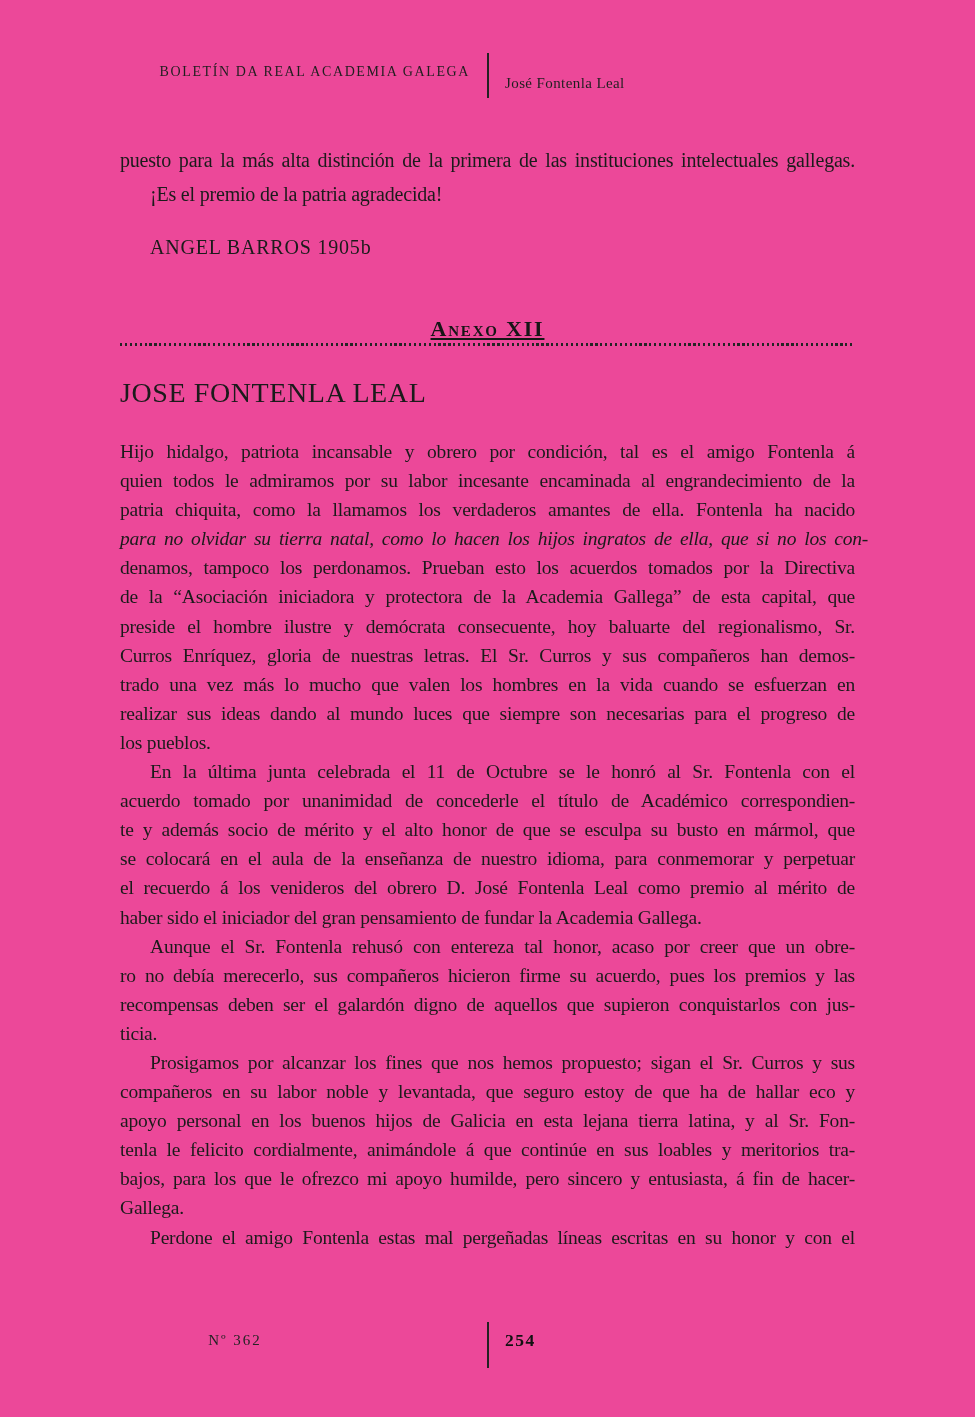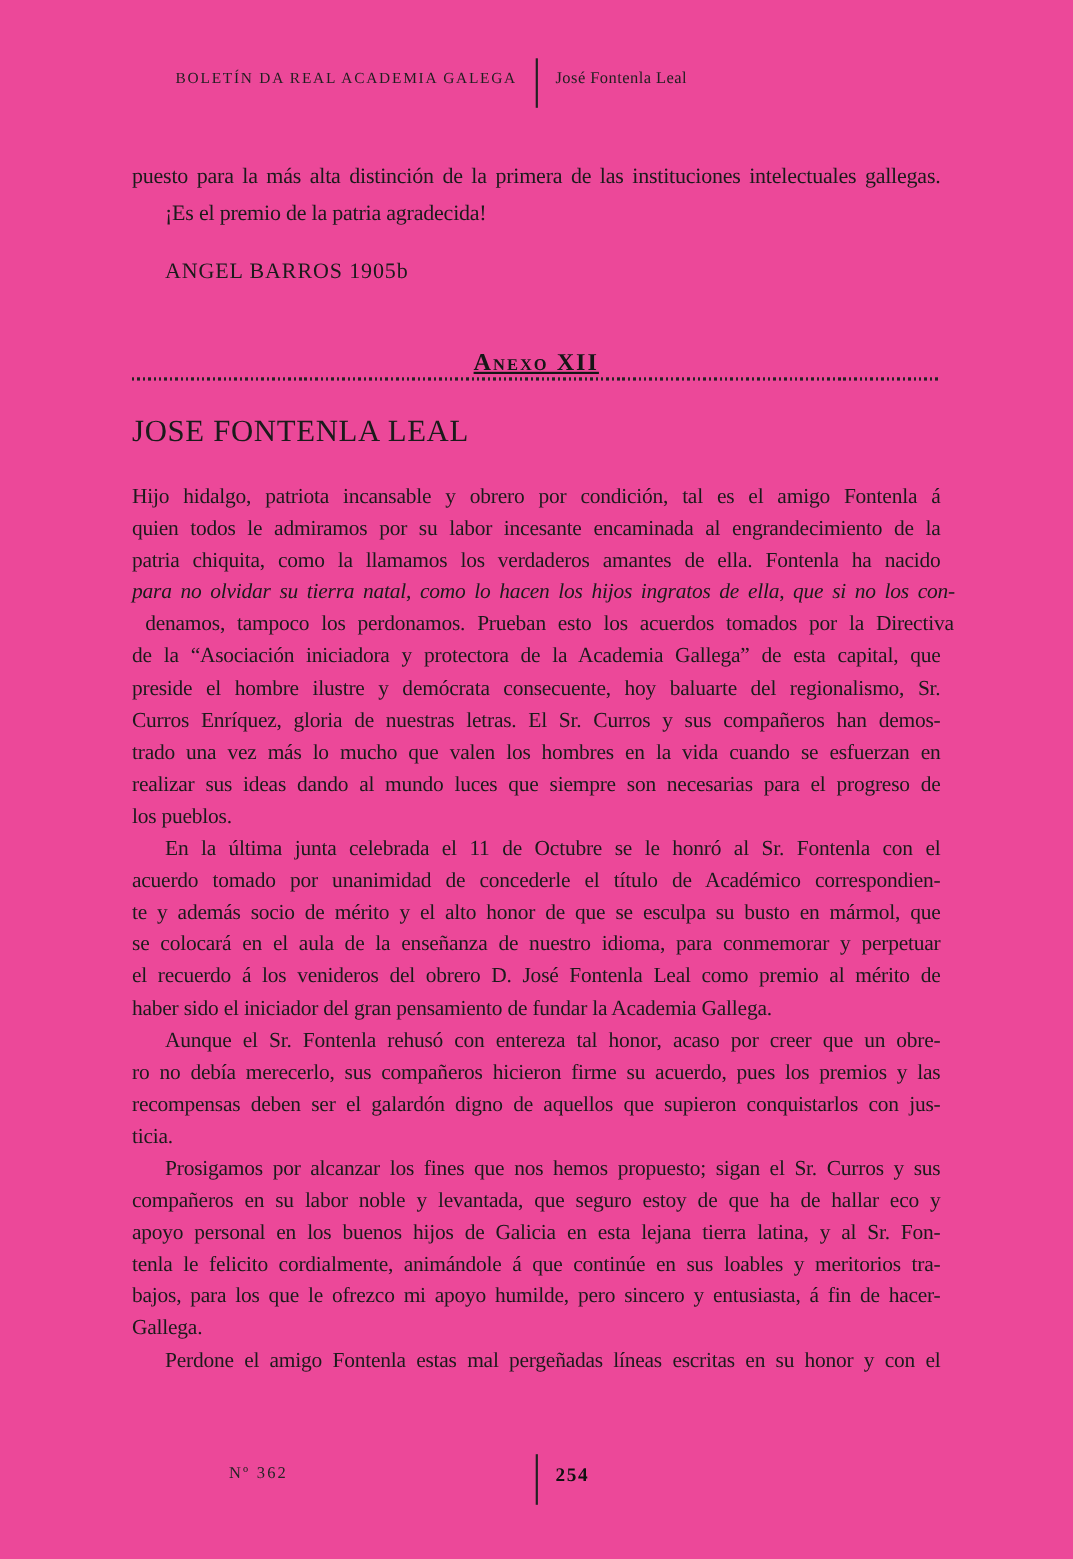--- a/index.html
+++ b/index.html
@@ -16,21 +16,21 @@
     position:absolute;top:64px;left:0;width:470px;
     text-align:right;
     font-size:14px;letter-spacing:1.6px;
     color:#1f1f1f;
   }
   .header-rule{
     position:absolute;top:53px;left:487px;
     width:1.5px;height:45px;background:#222;
   }
   .article-author{
-    position:absolute;top:63px;left:505px;
+    position:absolute;top:75px;left:505px;
     font-size:15px;letter-spacing:0.4px;color:#1f1f1f;
   }
   
   .intro-block{
     position:absolute;top:143px;left:120px;width:735px;
   }
   .intro-block .line{line-height:34px;font-size:20px;}
   .signature{
     position:absolute;top:236px;left:150px;
     font-size:20px;letter-spacing:0.8px;
@@ -97,21 +97,21 @@
   <div class="annex-heading">Anexo XII</div>
   <div class="dotted-rule"></div>
 
   <div class="annex-subheading">JOSE FONTENLA LEAL</div>
 
   <div class="body-block">
       <div class="line"><span class="line-text" style="word-spacing: 8.05288px;">Hijo hidalgo, patriota incansable y obrero por condición, tal es el amigo Fontenla á</span></div>
       <div class="line"><span class="line-text" style="word-spacing: 5.97526px;">quien todos le admiramos por su labor incesante encaminada al engrandecimiento de la</span></div>
       <div class="line"><span class="line-text" style="word-spacing: 7.14714px;">patria chiquita, como la llamamos los verdaderos amantes de ella. Fontenla ha nacido</span></div>
       <div class="line"><span class="line-text" style="word-spacing: 3.29774px; font-style: italic;">para no olvidar su tierra natal, como lo hacen los hijos ingratos de ella, que si no los con-</span></div>
-      <div class="line"><span class="line-text" style="word-spacing: 6.14915px; margin-left: 12px;">denamos, tampoco los perdonamos. Prueban esto los acuerdos tomados por la Directiva</span></div>
+      <div class="line"><span class="line-text" style="word-spacing: 6.14915px;">denamos, tampoco los perdonamos. Prueban esto los acuerdos tomados por la Directiva</span></div>
       <div class="line"><span class="line-text" style="word-spacing: 6.13582px;">de la “Asociación iniciadora y protectora de la Academia Gallega” de esta capital, que</span></div>
       <div class="line"><span class="line-text" style="word-spacing: 7.71591px;">preside el hombre ilustre y demócrata consecuente, hoy baluarte del regionalismo, Sr.</span></div>
       <div class="line"><span class="line-text" style="word-spacing: 6.10697px;">Curros Enríquez, gloria de nuestras letras. El Sr. Curros y sus compañeros han demos-</span></div>
       <div class="line"><span class="line-text" style="word-spacing: 5.40332px;">trado una vez más lo mucho que valen los hombres en la vida cuando se esfuerzan en</span></div>
       <div class="line"><span class="line-text" style="word-spacing: 5.22879px;">realizar sus ideas dando al mundo luces que siempre son necesarias para el progreso de</span></div>
       <div class="line"><span class="line-text">los pueblos.</span></div>
       <div class="line indented"><span class="line-text" style="word-spacing: 6.7627px;">En la última junta celebrada el 11 de Octubre se le honró al Sr. Fontenla con el</span></div>
       <div class="line"><span class="line-text" style="word-spacing: 8.30312px;">acuerdo tomado por unanimidad de concederle el título de Académico correspondien-</span></div>
       <div class="line"><span class="line-text" style="word-spacing: 4.44271px;">te y además socio de mérito y el alto honor de que se esculpa su busto en mármol, que</span></div>
       <div class="line"><span class="line-text" style="word-spacing: 5.25781px;">se colocará en el aula de la enseñanza de nuestro idioma, para conmemorar y perpetuar</span></div>

